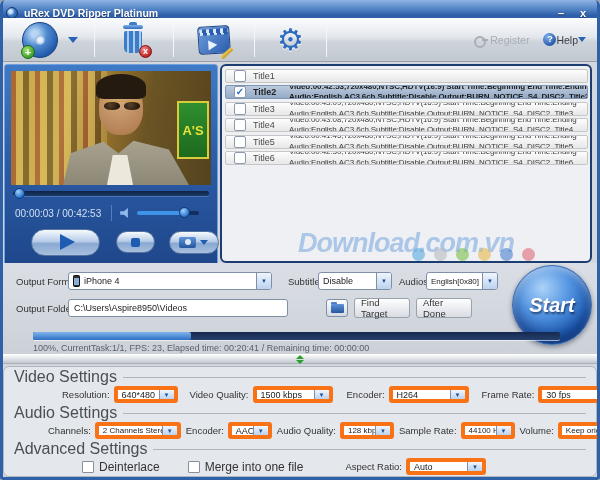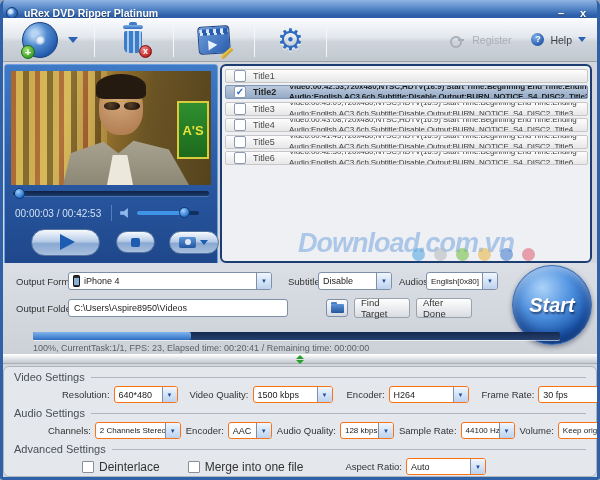--- a/index.html
+++ b/index.html
@@ -36,21 +36,21 @@
     background:repeating-linear-gradient(90deg,#3f7cc8 0 3px,#a8ccf0 3px 5px,#3f7cc8 5px 6px), linear-gradient(#5f94d8,#24569e); }
   .badge-x { position:absolute; right:-5px; bottom:-2px; width:13px; height:13px; border-radius:50%;
     background:radial-gradient(circle at 35% 30%,#f08a8a,#c02020 75%); border:1px solid #801010;
     color:#fff; font-size:9px; font-weight:bold; line-height:11px; text-align:center; }
   .film-ico { position:relative; width:32px; height:28px; margin:0 24px; background:linear-gradient(135deg,#6f9fdd,#2a5cae); border-radius:4px; border:1px solid #1c4484; transform:rotate(-4deg); }
   .film-ico::before { content:""; position:absolute; left:1px; top:2px; width:28px; height:6px;
     background:repeating-linear-gradient(90deg,#d8e8fa 0 3px,#2a5cae 3px 7px); }
   .film-ico .play { position:absolute; left:9px; top:13px; width:0; height:0; border-left:9px solid #e8f2fc; border-top:5px solid transparent; border-bottom:5px solid transparent; }
   .film-ico .pencil { position:absolute; right:-4px; bottom:-3px; width:14px; height:4px; background:linear-gradient(#f0d050,#c89a20); border-radius:1px; transform:rotate(-38deg); }
   .gear-ico { font-size:30px; color:#2f6cc0; margin:0 22px; line-height:30px; text-shadow:0 1px 1px #fff; }
-  .tb-right { margin-left:auto; display:flex; align-items:center; gap:6px; padding-right:14px; }
+  .tb-right { margin-left:auto; display:flex; align-items:center; gap:0; padding-right:14px; }
   .key-ico { position:relative; width:14px; height:8px; margin-right:2px; }
   .key-ico::before { content:""; position:absolute; left:0; top:0; width:8px; height:8px; border:2px solid #a8aeb6; border-radius:50%; }
   .key-ico::after { content:""; position:absolute; left:8px; top:3px; width:6px; height:2px; background:#a8aeb6; }
   .register-label { color:#a8aeb6; font-size:10.5px; }
   .q-ico { width:13px; height:13px; border-radius:50%; background:radial-gradient(circle at 35% 30%,#7fb0ec,#1c50a0 80%); color:#fff; font-size:9px; font-weight:bold; text-align:center; line-height:13px; margin-left:14px; }
   .help-label { color:#3a3f46; font-size:10.5px; }
   .help-arr { width:0; height:0; border-left:4px solid transparent; border-right:4px solid transparent; border-top:5px solid #2a62b4; }
 
   
   .media-panel { position:absolute; left:4px; top:64px; width:214px; height:229px; border-radius:3px;
@@ -136,25 +136,25 @@
   .pstatus { position:absolute; left:33px; top:80px; font-size:9px; color:#5a5f66; }
 
   
   .splitter { position:absolute; left:0; top:354px; width:600px; height:10px; background:linear-gradient(#fafbfc,#c4c9d0); border-top:1px solid #fff; border-bottom:1px solid #aab0b8; display:flex; align-items:center; justify-content:center; flex-direction:column; gap:1px; }
   .gtri-up { width:0; height:0; border-left:4px solid transparent; border-right:4px solid transparent; border-bottom:4px solid #2aa02a; }
   .gtri-dn { width:0; height:0; border-left:4px solid transparent; border-right:4px solid transparent; border-top:4px solid #2aa02a; }
 
   
   .bottom { position:absolute; left:3px; top:366px; width:594px; height:111px; background:#e4e7ec; border:1px solid #b0b6be; border-radius:6px; padding:3px 10px 0 10px; }
   .group-hdr { display:flex; align-items:center; height:13px; }
-  .group-hdr span { font-size:11px; color:#4a4f56; white-space:nowrap; }
+  .group-hdr span { font-size:16px; color:#4a4f56; white-space:nowrap; }
   .group-hdr .rule { flex:1; border-top:1px solid #b2b6bc; margin-left:6px; margin-top:2px; }
   .grow { display:flex; align-items:center; height:23px; }
   .grow .gl { font-size:9.5px; color:#333; margin:0 4px; white-space:nowrap; }
-  .gdd { position:static; height:17px; background:#fff; border:1px solid #f97316; border-radius:3px; display:flex; align-items:center; overflow:hidden; flex:none; }
+  .gdd { position:static; height:17px; background:#fff; border:4px solid #f97316; border-radius:3px; display:flex; align-items:center; overflow:hidden; flex:none; }
   .chk { width:12px; height:12px; background:#fff; border:1px solid #888f9a; border-radius:1px; flex:none; }
   .chklbl { font-size:12px; color:#333; margin-left:5px; white-space:nowrap; }
 </style>
 </head>
 <body>
 
 <div class="win">
 
   <div class="titlebar">
     <div class="app-disc"></div>

